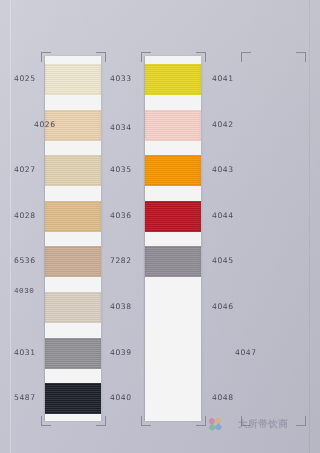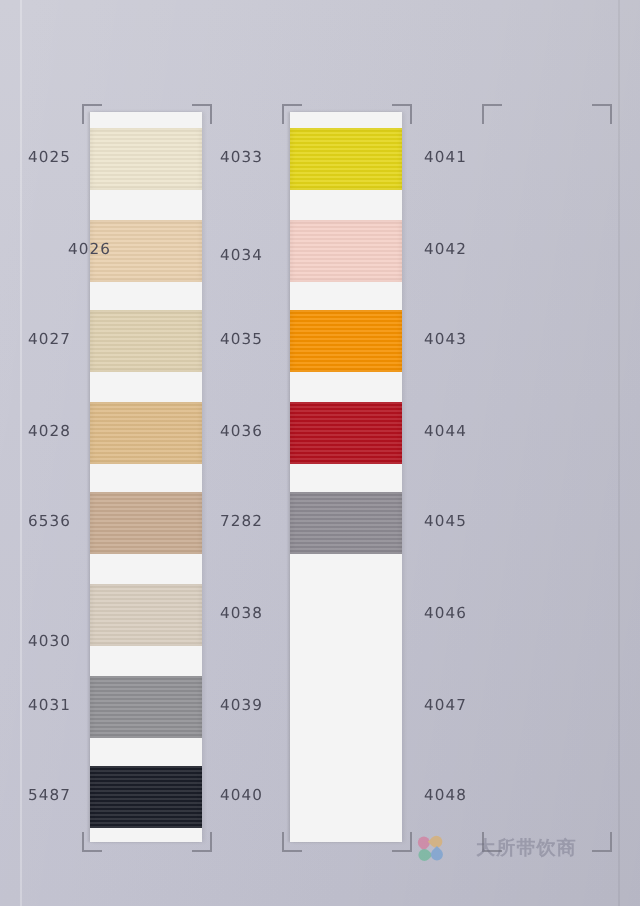--- a/index.html
+++ b/index.html
@@ -241,42 +241,42 @@
       <div class="crop bl" style="left: -4px; top: 360px;"></div>
       <div class="crop br" style="left: 51px; top: 360px;"></div>
     </div>
 
   <div class="labels" id="labels-1">
       <div class="code" style="top: 18px;">4025</div>
       <div class="code" style="top: 63.6px; margin-left: 20px;">4026</div>
       <div class="code" style="top: 109.2px;">4027</div>
       <div class="code" style="top: 154.8px;">4028</div>
       <div class="code" style="top: 200.4px;">6536</div>
-      <div class="code" style="top: 260px;">4030</div>
+      <div class="code" style="top: 231px; font-family: Liberation Mono, monospace;">4030</div>
       <div class="code" style="top: 291.6px;">4031</div>
       <div class="code" style="top: 337.2px;">5487</div>
     </div>
   <div class="labels" id="labels-2">
       <div class="code" style="top: 18px;">4033</div>
       <div class="code" style="top: 67px;">4034</div>
       <div class="code" style="top: 109.2px;">4035</div>
       <div class="code" style="top: 154.8px;">4036</div>
       <div class="code" style="top: 200.4px;">7282</div>
       <div class="code" style="top: 246px;">4038</div>
       <div class="code" style="top: 291.6px;">4039</div>
       <div class="code" style="top: 337.2px;">4040</div>
     </div>
   <div class="labels" id="labels-3">
       <div class="code" style="top: 18px;">4041</div>
       <div class="code" style="top: 63.6px;">4042</div>
       <div class="code" style="top: 109.2px;">4043</div>
       <div class="code" style="top: 154.8px;">4044</div>
       <div class="code" style="top: 200.4px;">4045</div>
       <div class="code" style="top: 246px;">4046</div>
-      <div class="code" style="top: 291.6px;">4047</div>
+      <div class="code" style="top: 291.6px; margin-left: 23px;">4047</div>
       <div class="code" style="top: 337.2px;">4048</div>
     </div>
 
   <div id="watermark">
     <div class="wm-mark">
       <span class="petal p1"></span>
       <span class="petal p2"></span>
       <span class="petal p3"></span>
       <span class="petal p4"></span>
     </div>

